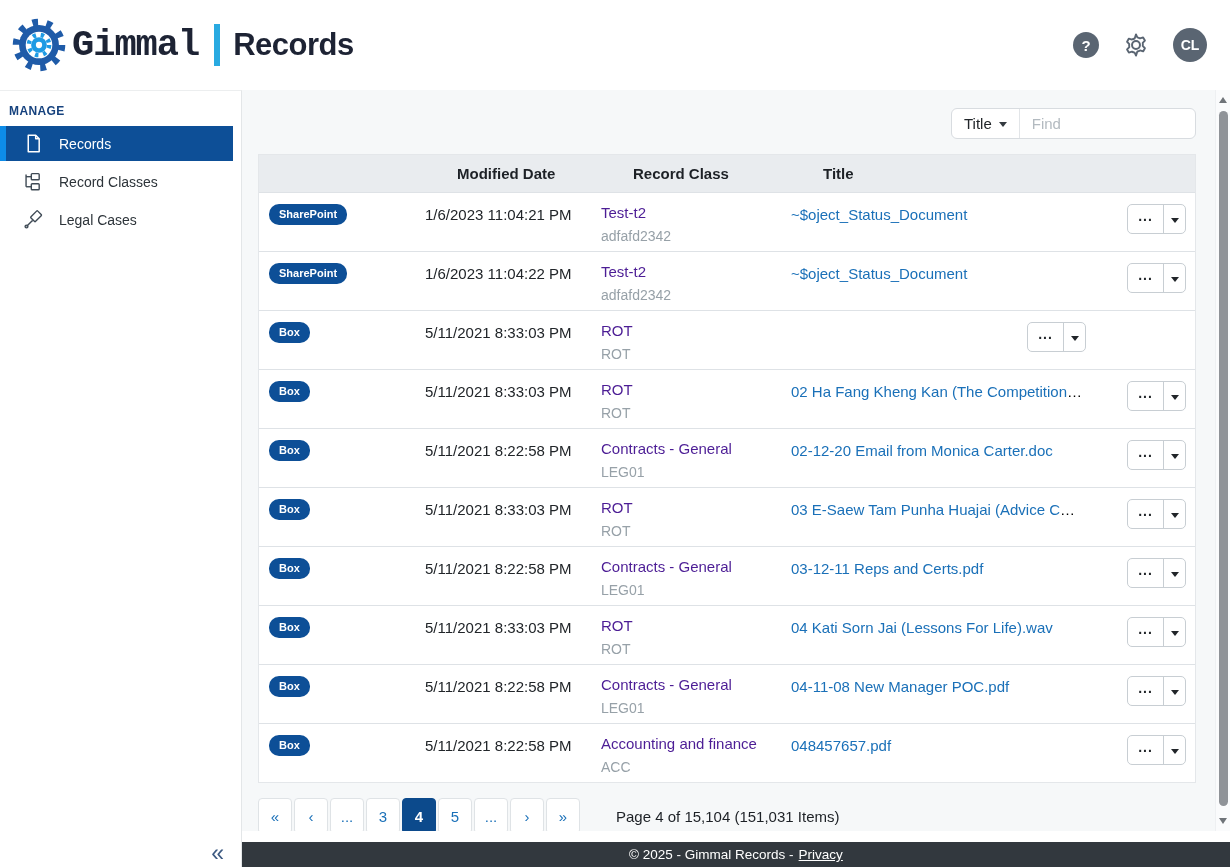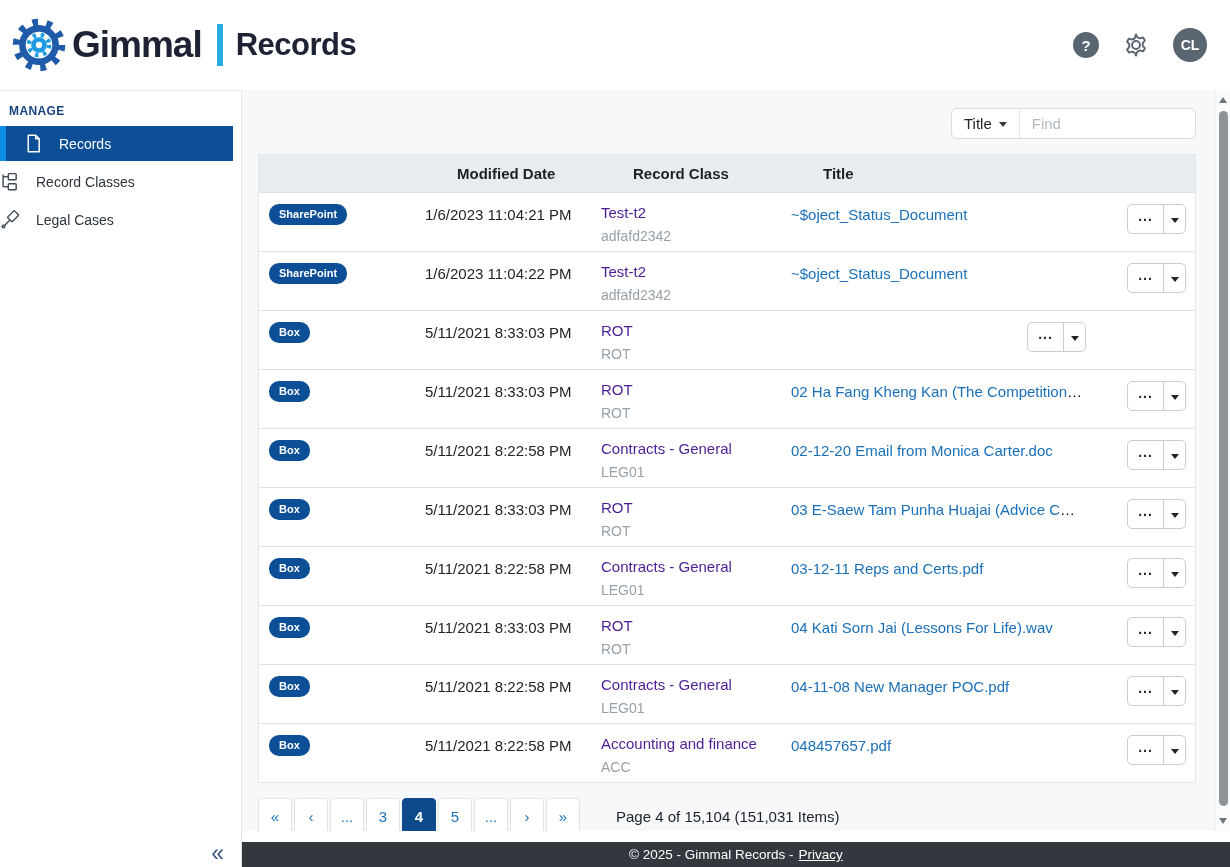--- a/index.html
+++ b/index.html
@@ -10,40 +10,40 @@
     --content-bg:#f6f8f9; --icon-gray:#5a6572; --side-icon:#3f4a55;
   }
   *{box-sizing:border-box; margin:0; padding:0;}
   html,body{width:1230px; height:867px; overflow:hidden;}
   body{font-family:"Liberation Sans", sans-serif; background:#fff;}
 
   
   .app-header{height:90px; display:flex; align-items:center; background:#fff; position:relative;}
   .brand{display:flex; align-items:center; padding-left:10px;}
   .logo-gear{width:58px; height:58px; flex:none;}
-  .brand-name{font-size:37px; font-weight:bold; color:var(--brand-navy); letter-spacing:-1px; margin-left:4px;}
+  .brand-name{font-size:37px; font-weight:bold; color:var(--brand-navy); letter-spacing:-1px; margin-left:4px;font-family:Liberation Mono, monospace;}
   .brand-divider{width:6px; height:42px; background:var(--brand-divider); margin:0 13px 0 15px;}
   .brand-product{font-size:31px; font-weight:600; color:var(--brand-navy); letter-spacing:-0.5px;}
   .top-nav{display:flex; gap:31px; margin-left:32px; margin-top:2px;}
   .top-nav .nav-item{font-size:17px; color:var(--nav-gray); cursor:pointer; padding-bottom:10px; border-bottom:4px solid transparent; margin-bottom:-14px;}
   .top-nav .nav-item.active{color:#141a26; font-weight:bold; border-bottom-color:var(--nav-underline);}
   .header-right{margin-left:auto; display:flex; align-items:center; gap:23px; padding-right:23px;}
   .help-btn{width:26px; height:26px; border-radius:50%; background:var(--icon-gray); color:#fff; font-size:15px; font-weight:bold; display:flex; align-items:center; justify-content:center; cursor:pointer;}
   .settings-btn{width:28px; height:28px; cursor:pointer; display:flex;}
   .avatar{width:34px; height:34px; border-radius:50%; background:var(--icon-gray); color:#fff; font-size:14px; font-weight:bold; display:flex; align-items:center; justify-content:center; cursor:pointer;}
 
   
   .app-body{display:flex; height:777px;}
   .sidebar{width:242px; flex:none; background:#fff; border-right:1px solid #e3e6e8; border-top:1px solid #eceeef; position:relative;}
   .content-col{flex:1; display:flex; flex-direction:column; min-width:0;}
   .content-main{flex:1; background:var(--content-bg); position:relative; overflow:hidden;}
 
   
   .side-section{padding:13px 0 8px 9px; font-size:12px; font-weight:bold; color:var(--manage-label); letter-spacing:0.4px;}
-  .side-item{height:35px; display:flex; align-items:center; gap:15px; margin:0 8px 3px 0; font-size:14px; color:#2d343a; cursor:pointer;}
+  .side-item{height:35px; display:flex; align-items:center; gap:15px; padding-left:23px; margin:0 8px 3px 0; font-size:14px; color:#2d343a; cursor:pointer;}
   .side-item .side-icon{width:21px; height:21px; flex:none; display:flex;}
   .side-item.active{background:var(--accent); color:#fff; border-left:6px solid var(--accent-bar); padding-left:17px;}
   .sidebar-collapse{position:absolute; right:17px; bottom:2px; font-size:23px; color:#3d5a82; cursor:pointer; line-height:1;}
 
   
   .filter-bar{display:flex; justify-content:flex-end; padding:18px 34px 0 16px;}
   .filter-control{display:flex; align-items:stretch; height:31px; background:#fff; border:1px solid #d8dce0; border-radius:6px; width:245px;}
   .filter-field-btn{display:flex; align-items:center; gap:7px; padding:0 12px; font-size:15px; color:#212529; border-right:1px solid #e2e5e8; cursor:pointer; white-space:nowrap;}
   .caret-down{width:0; height:0; border-left:4.5px solid transparent; border-right:4.5px solid transparent; border-top:5px solid #343a40; margin-top:2px;}
   .find-input{border:none; outline:none; background:transparent; padding:0 12px; font-size:15px; color:#212529; width:100%; font-family:"Liberation Sans", sans-serif;}

